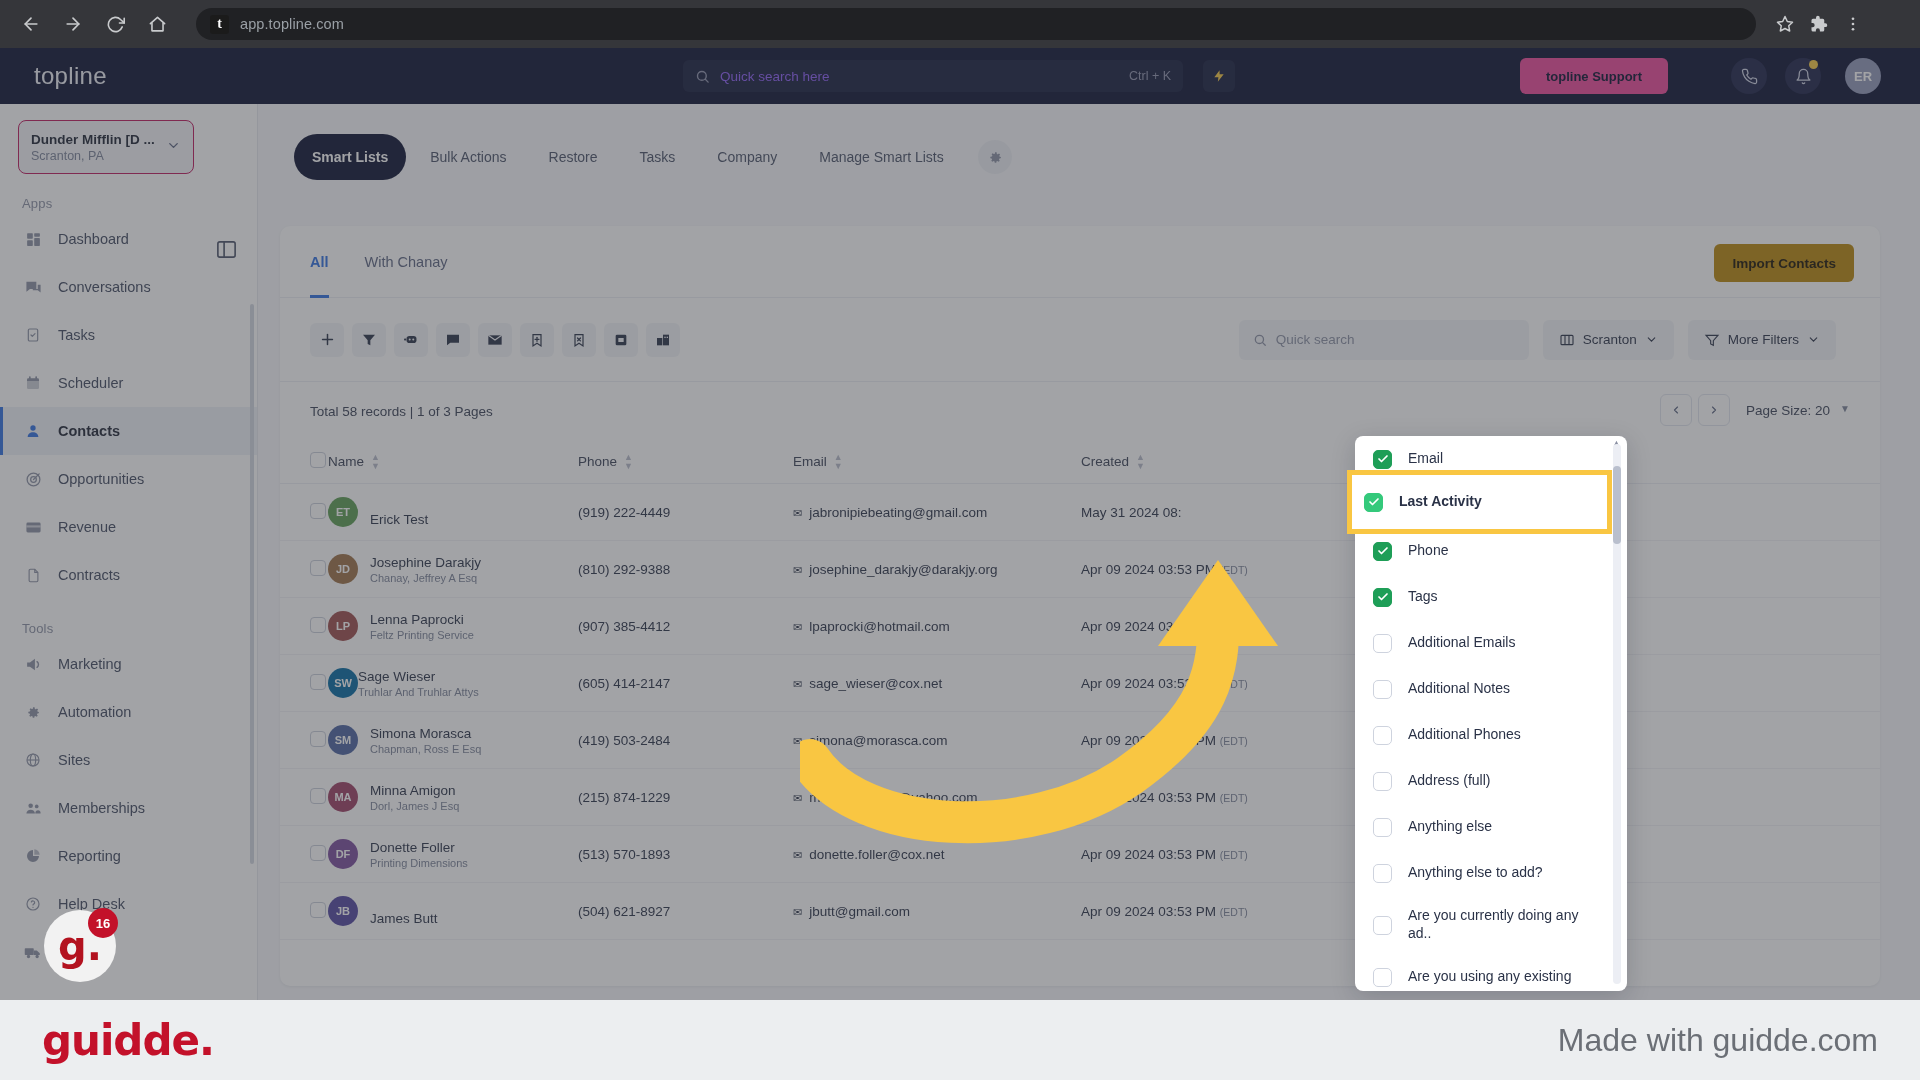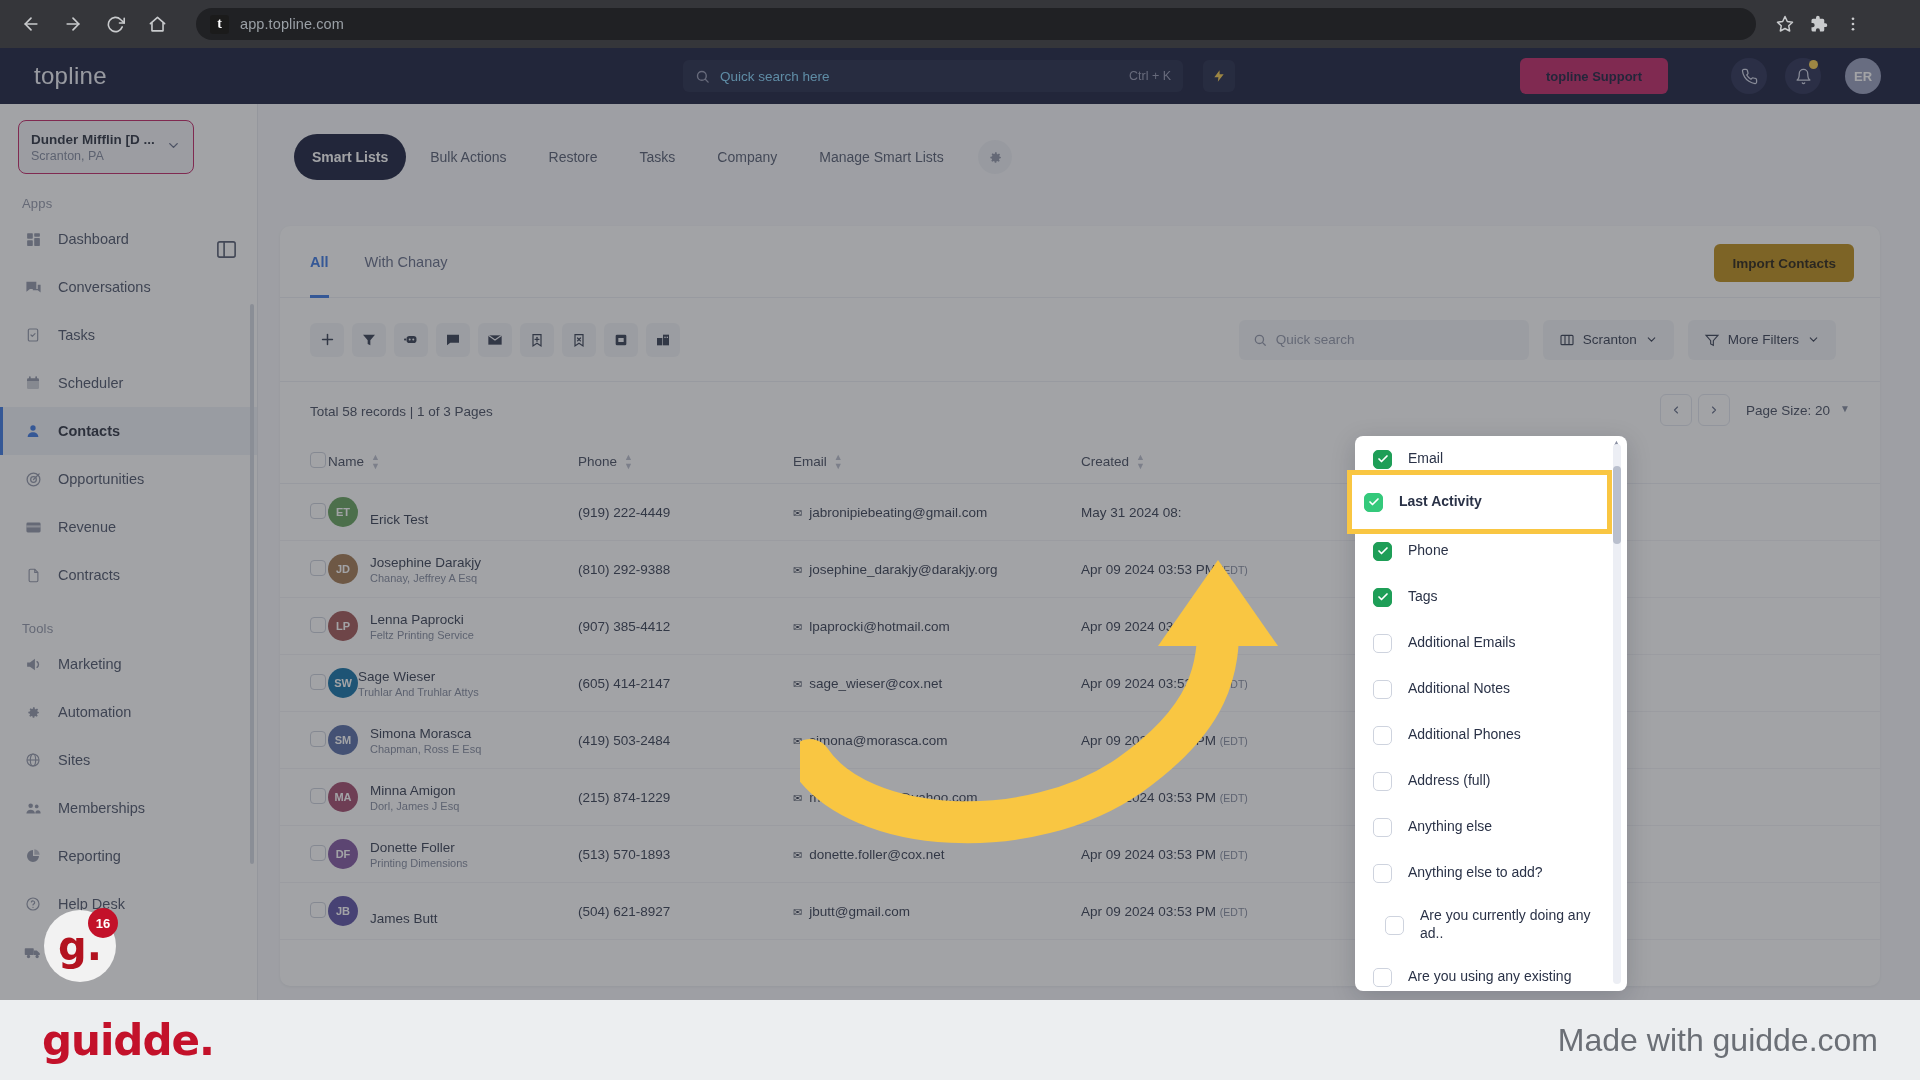--- a/index.html
+++ b/index.html
@@ -49,30 +49,30 @@
   }
   .brand {
     width: 258px; padding-left: 34px; color: #eceef5;
     font-size: 24px; letter-spacing: .3px; font-weight: 400;
   }
   .top-search {
     position: absolute; left: 683px; top: 12px; width: 500px; height: 32px;
     background: #151b3d; border-radius: 6px; display: flex; align-items: center;
     padding: 0 12px;
   }
-  .top-search .lbl { color: #7dd3fc; font-size: 13.5px; margin-left: 10px; flex: 1; }
+  .top-search .lbl { color: #8b5cf6; font-size: 13.5px; margin-left: 10px; flex: 1; }
   .top-search .kbd { color: #8e93ad; font-size: 12.5px; }
   .bolt-btn {
     position: absolute; left: 1203px; top: 12px; width: 32px; height: 32px;
     background: #151b3d; border-radius: 6px; display: flex;
     align-items: center; justify-content: center; color: #f5c842; font-size: 16px;
   }
   .support-btn {
     position: absolute; left: 1520px; top: 10px; width: 148px; height: 36px;
-    background: #be185d; border-radius: 6px; color: #0b1030;
+    background: #ec4899; border-radius: 6px; color: #0b1030;
     font-size: 13px; font-weight: 600;
     display: flex; align-items: center; justify-content: center;
   }
   .circ-btn {
     position: absolute; top: 10px; width: 36px; height: 36px; border-radius: 50%;
     background: #1b2148; display: flex; align-items: center; justify-content: center;
     color: #cfd3e4;
   }
   .circ-btn.phone { left: 1731px; }
   .circ-btn.bell  { left: 1785px; }
@@ -197,21 +197,21 @@
   .mailico { color: #2a3247; margin-right: 7px; font-size: 11px; }
   .tz { font-size: 10.5px; color: #7b8398; }
 
   
   .dropdown {
     position: absolute; left: 1355px; top: 436px; width: 272px; height: 555px;
     background: #fff; border-radius: 8px; box-shadow: 0 6px 24px rgba(16,24,40,.18);
     z-index: 40; overflow: hidden;
   }
   .dd-item { height: 46px; display: flex; align-items: center; padding: 0 18px; }
-  .dd-item.tall { height: 58px; align-items: center; margin-left: 12px; }
+  .dd-item.tall { height: 58px; align-items: center; }
   .dd-cb { width: 19px; height: 19px; border-radius: 5px; border: 1.5px solid #ced3de;
     margin-right: 16px; flex: 0 0 auto; display: flex; align-items: center;
     justify-content: center; }
   .dd-cb.on { background: #1e9e57; border-color: #1e9e57; color: #fff; }
   .dd-cb.hi { background: #34c97b; border-color: #34c97b; color: #fff; }
   .dd-lbl { font-size: 14px; color: #2a3247; line-height: 1.28; }
   .dd-scrollbar { position: absolute; right: 6px; top: 8px; width: 8px; height: 540px;
     background: #eceef4; border-radius: 4px; }
   .dd-thumb { position: absolute; top: 22px; left: 0; width: 8px; height: 78px;
     background: #b9bfcd; border-radius: 4px; }

